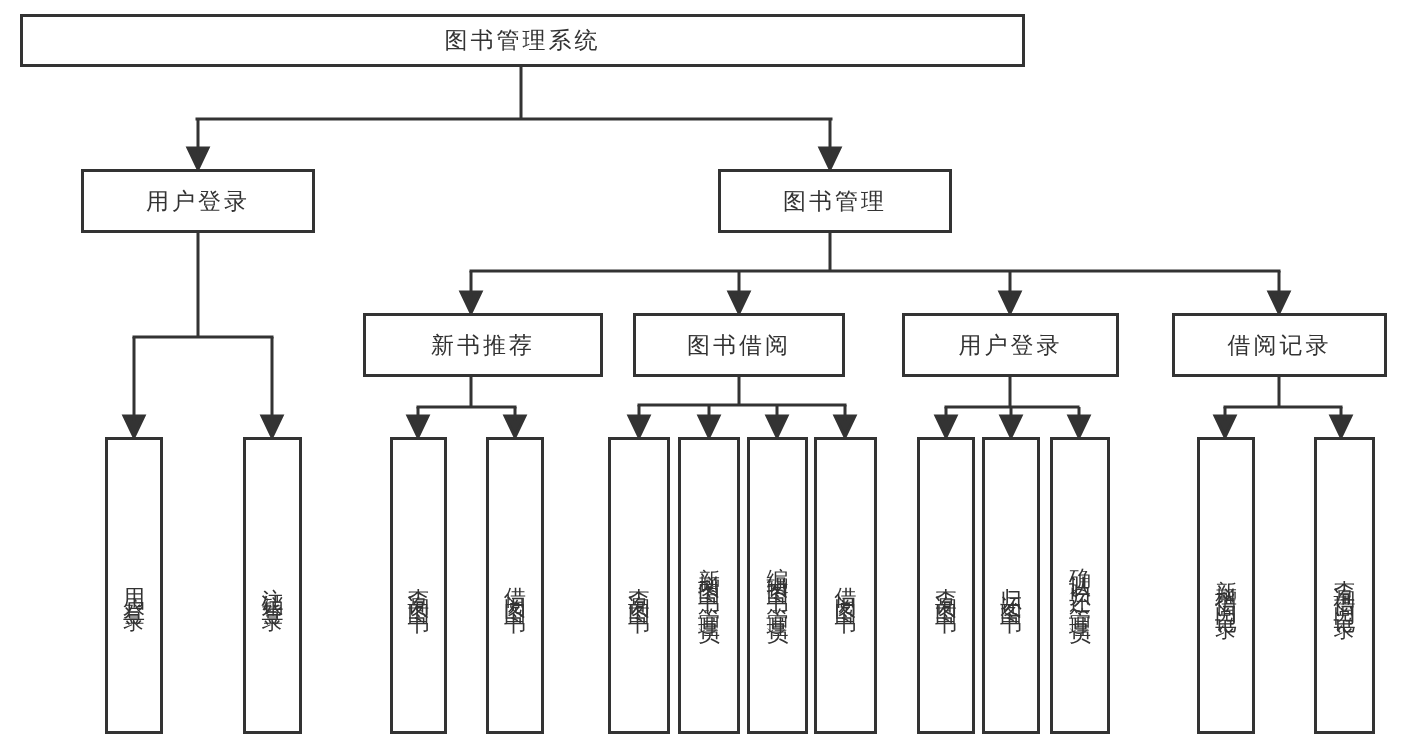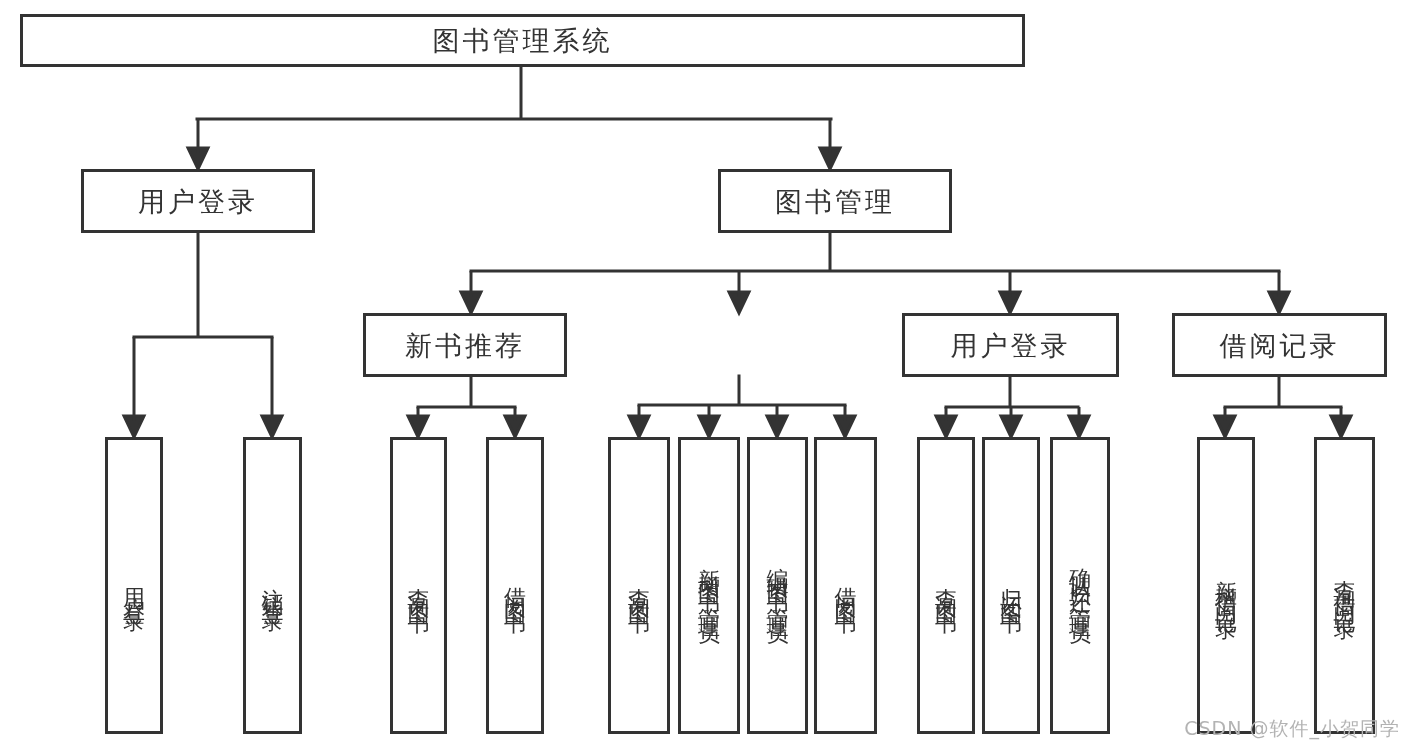--- a/index.html
+++ b/index.html
@@ -9,21 +9,21 @@
   }
   .connectors{position:absolute;left:0;top:0;}
   .conn{fill:none;stroke:#333333;stroke-width:3;stroke-linecap:square;}
   .arrow{fill:#333333;stroke:#333333;stroke-width:3;stroke-linejoin:miter;}
   .node{
     position:absolute;box-sizing:border-box;background:#ffffff;
     border:3px solid #333333;display:flex;align-items:center;justify-content:center;
     color:#333333;
   }
   .hnode span{
-    font-size:27px;letter-spacing:3px;color:#333333;white-space:nowrap;line-height:1;
+    font-size:23px;letter-spacing:3px;color:#333333;white-space:nowrap;line-height:1;
   }
   .leaf span{
     writing-mode:vertical-rl;text-orientation:mixed;
     font-size:22px;letter-spacing:8px;color:#333333;line-height:1;
   }
   .watermark{
     position:absolute;right:5px;bottom:5px;font-size:19px;letter-spacing:1px;
     color:#b3b3b3;white-space:nowrap;
   }
 </style>
@@ -67,22 +67,25 @@
     <span>图书管理系统</span>
   </div>
 
   <div class="node hnode" style="left:81px;top:169px;width:234px;height:64px">
     <span>用户登录</span>
   </div>
   <div class="node hnode" style="left:718px;top:169px;width:234px;height:64px">
     <span>图书管理</span>
   </div>
 
-  <div class="node hnode" style="left:363px;top:313px;width:204px;height:64px">
+  <div class="node hnode" style="left:363px;top:313px;width:240px;height:64px">
     <span>新书推荐</span>
+  </div>
+  <div class="node hnode" style="left:633px;top:313px;width:212px;height:64px">
+    <span>图书借阅</span>
   </div>
   <div class="node hnode" style="left:902px;top:313px;width:217px;height:64px">
     <span>用户登录</span>
   </div>
   <div class="node hnode" style="left:1172px;top:313px;width:215px;height:64px">
     <span>借阅记录</span>
   </div>
 
   <div class="node leaf" style="left:105px;top:437px;width:58px;height:297px">
     <span>用户登录</span>
@@ -121,14 +124,13 @@
     <span>确认归还（管理员）</span>
   </div>
 
   <div class="node leaf" style="left:1197px;top:437px;width:58px;height:297px">
     <span>新增借阅记录</span>
   </div>
   <div class="node leaf" style="left:1314px;top:437px;width:61px;height:297px">
     <span>查询借阅记录</span>
   </div>
 
-  <div class="watermark">CSDN @软件_小贺同学</div>
 </div>
 
 </body></html>

